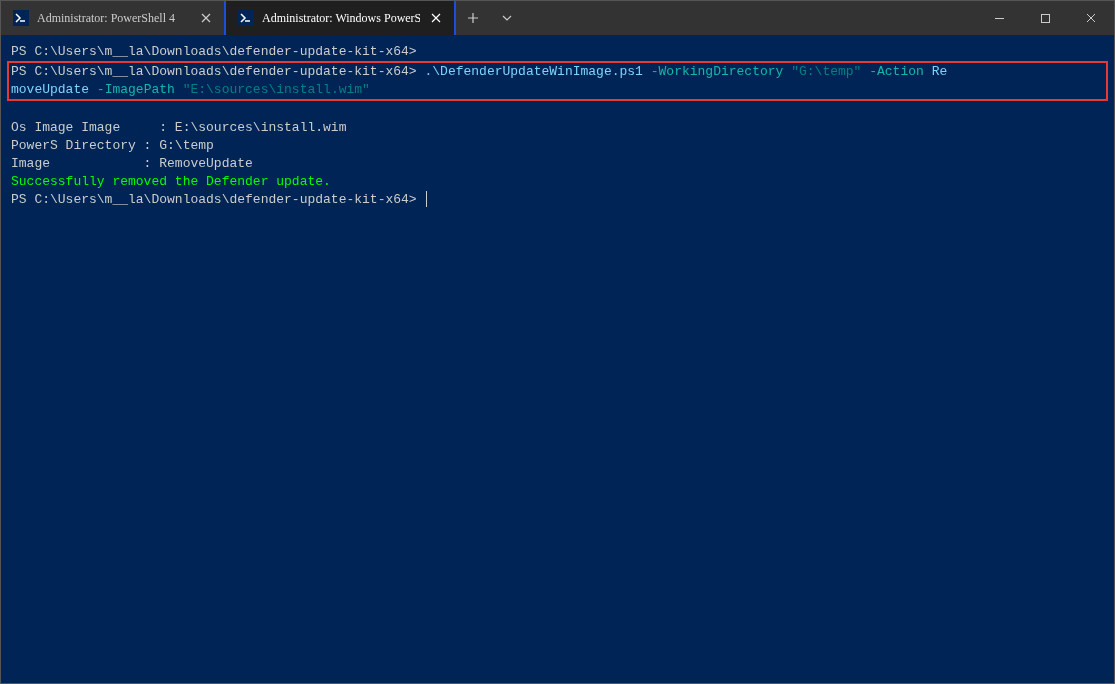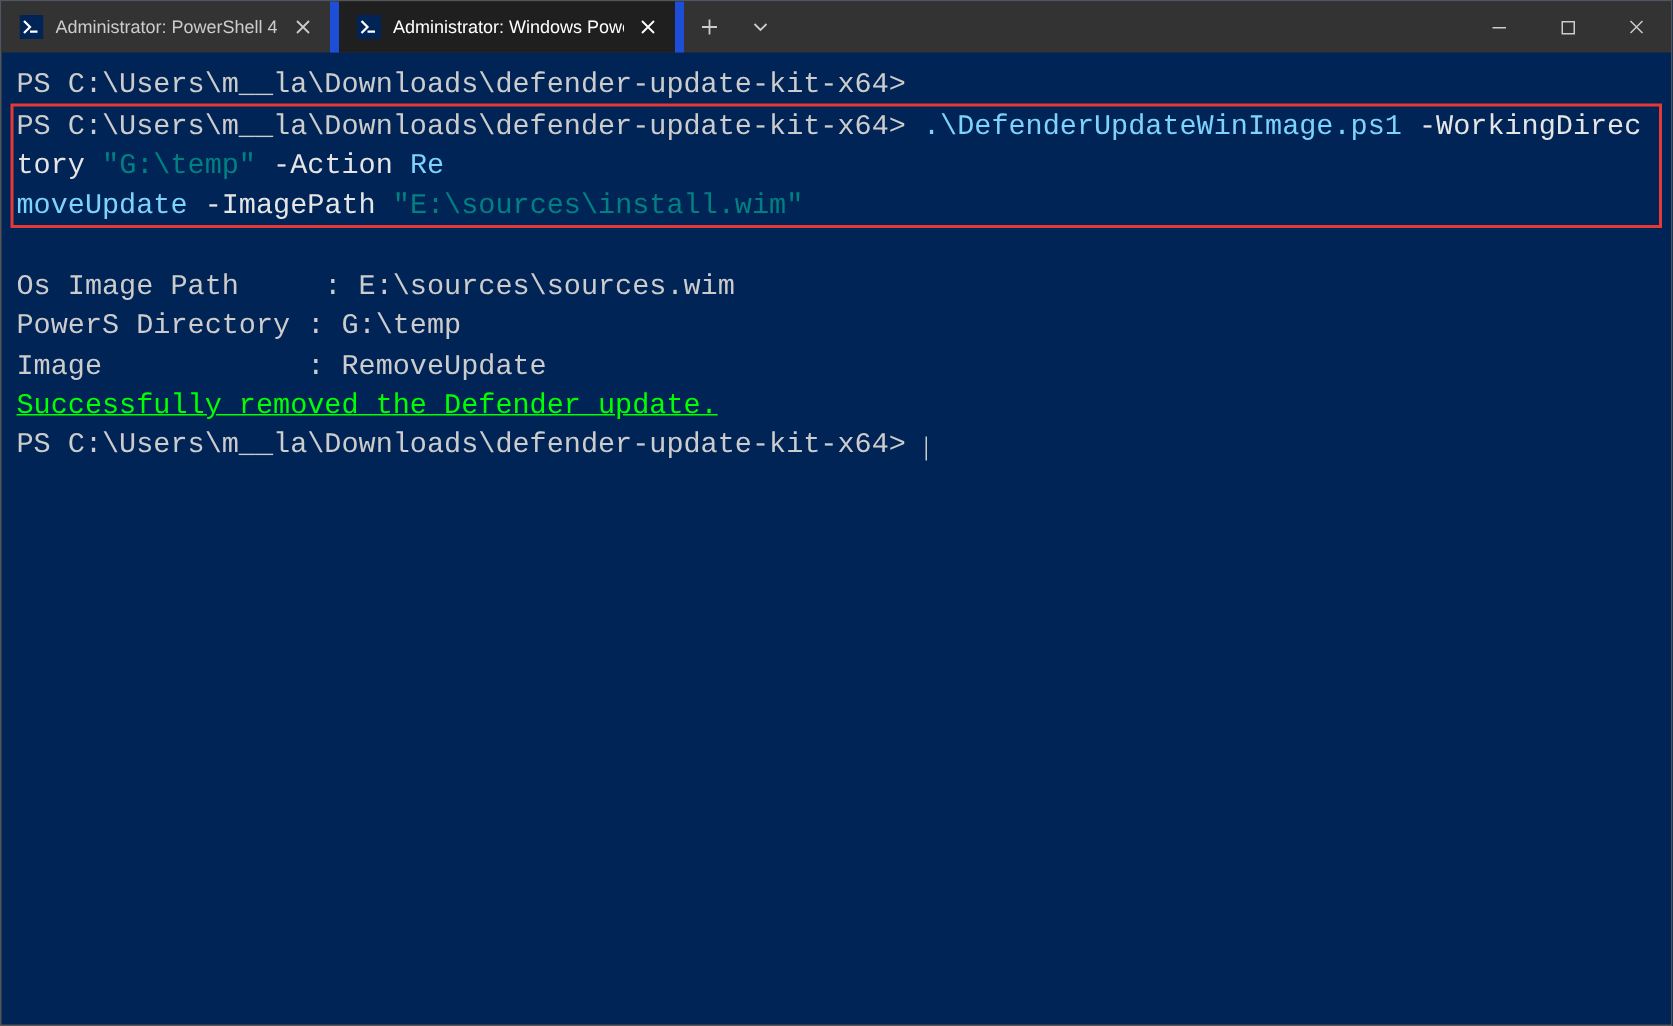--- a/index.html
+++ b/index.html
@@ -28,27 +28,27 @@
   .tabs {
     display: flex;
     align-items: stretch;
     flex-grow: 1;
   }
   .tab {
     display: flex;
     align-items: center;
     padding: 0 10px 0 12px;
     gap: 8px;
-    font-family: Liberation Sans, sans-serif;
+    font-family: Liberation Serif, serif;
     font-size: 12px;
     color: #ccc;
     min-width: 225px;
     max-width: 230px;
     cursor: pointer;
-    border-right: 6px solid #1d4ed8;
+    border-right: 2px solid #1d4ed8;
   }
   .tab.active {
     background: #1f1f1f;
     color: #fff;
   }
   .tab-icon {
     width: 16px;
     height: 16px;
     display: flex;
     align-items: center;
@@ -96,29 +96,29 @@
     width: 46px;
     display: flex;
     align-items: center;
     justify-content: center;
     color: #ccc;
     cursor: pointer;
   }
   .terminal {
     padding: 8px 10px;
     color: #cccccc;
-    font-size: 19px;
+    font-size: 13px;
     line-height: 1.38;
     white-space: pre-wrap;
     word-break: break-all;
     flex: 1;
   }
   .white { color: #7dd3fc; }
-  .gray  { color: #e5e5e5; }
-  .green { color: #00ff00; text-decoration: underline; }
+  .gray  { color: #14b8a6; }
+  .green { color: #00ff00; }
   .dgreen{ color: #008080; }
   .highlight-box {
     border: 2px solid #e53935;
     padding: 0 2px;
     margin: 0 -4px;
     display: block;
   }
   .cursor {
     display: inline-block;
     width: 1px;
@@ -193,19 +193,19 @@
         <svg width="12" height="12" viewBox="0 0 12 12">
             <path d="M2 2 L10 10 M10 2 L2 10" stroke="#ccc" stroke-width="1"></path>
           </svg>
       </div>
     </div>
   </div>
 
   <div class="terminal"><span>PS C:\Users\m__la\Downloads\defender-update-kit-x64&gt;</span>
 <span class="highlight-box"><span>PS C:\Users\m__la\Downloads\defender-update-kit-x64&gt;</span> <span class="white">.\DefenderUpdateWinImage.ps1</span> <span class="gray">-WorkingDirectory</span> <span class="dgreen">"G:\temp"</span> <span class="gray">-Action</span> <span class="white">Re</span>
 <span class="white">moveUpdate</span> <span class="gray">-ImagePath</span> <span class="dgreen">"E:\sources\install.wim"</span></span>
-<span>Os Image Path     : E:\sources\sources.wim</span>
+<span>Os Image Image     : E:\sources\install.wim</span>
 <span>PowerS Directory : G:\temp</span>
 <span>Image            : RemoveUpdate</span>
 <span class="green">Successfully removed the Defender update.</span>
 <span>PS C:\Users\m__la\Downloads\defender-update-kit-x64&gt;</span> <span class="cursor"></span></div>
 
 </div>
 
 </body></html>

